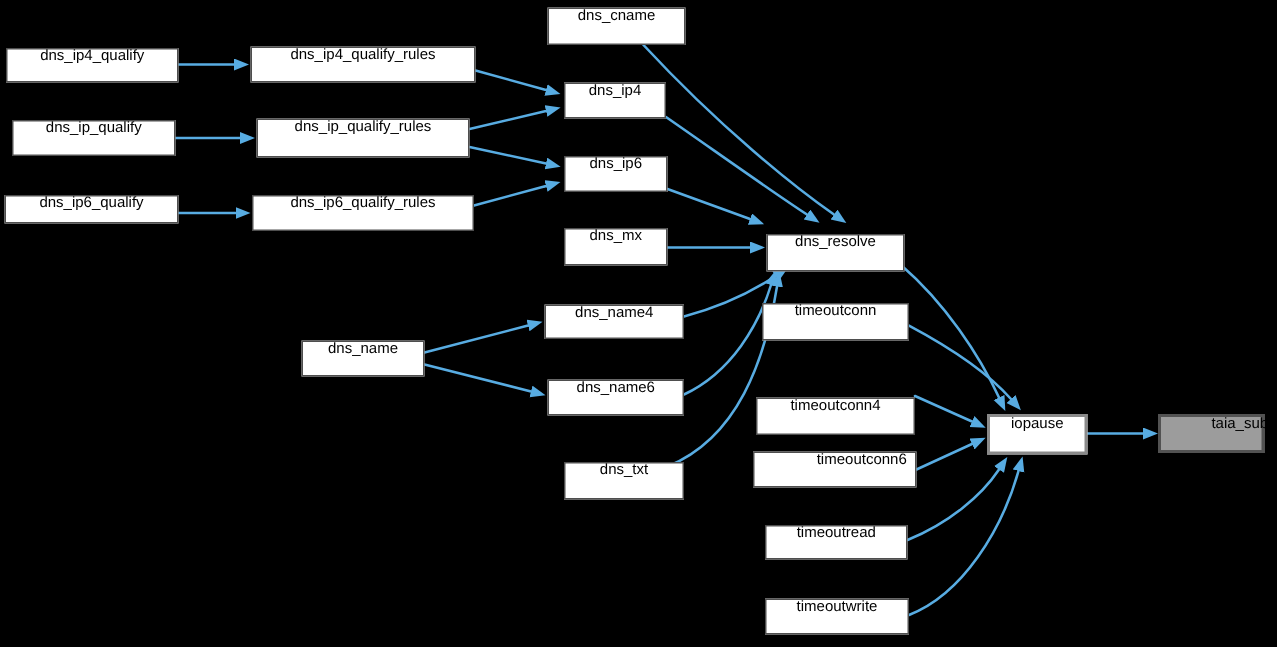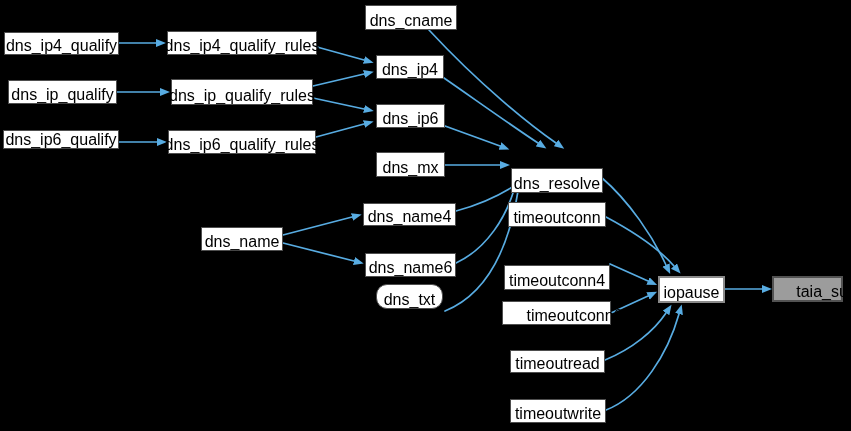--- a/index.html
+++ b/index.html
@@ -24,23 +24,23 @@
     stroke-linecap: round;
   }
   .arrowhead { fill: var(--edge); }
   .node-layer { position: absolute; left: 0; top: 0; width: 851px; height: 431px; }
   .node {
     position: absolute;
     background: var(--node-fill);
     border: 1px solid var(--node-border);
     color: var(--node-text);
     display: flex;
-    align-items: flex-end;
+    align-items: flex-start;
     justify-content: center;
-    font-size: 16px;
+    font-size: 10px;
     line-height: 1;
     white-space: nowrap;
     cursor: pointer;
   }
   .node.emphasis { border: 2px solid var(--emph-border); }
   .node.highlight {
     background: var(--hl-fill);
     border: 2px solid var(--hl-border);
     cursor: default;
     padding-left: 38px;
@@ -115,24 +115,24 @@
       </div>
       <div class="node" style="left: 201px; top: 227px; width: 82px; height: 24px;">
         <span>dns_name</span>
       </div>
       <div class="node" style="left: 363px; top: 203px; width: 93px; height: 23px;">
         <span>dns_name4</span>
       </div>
       <div class="node" style="left: 365px; top: 253px; width: 91px; height: 24px;">
         <span>dns_name6</span>
       </div>
-      <div class="node" style="left: 376px; top: 284px; width: 67px; height: 25px; border-radius: 11px;">
+      <div class="node" style="left: 376px; top: 308px; width: 80px; height: 25px;">
         <span>dns_txt</span>
       </div>
-      <div class="node" style="left: 511px; top: 168px; width: 92px; height: 25px;">
+      <div class="node" style="left: 511px; top: 156px; width: 92px; height: 25px;">
         <span>dns_resolve</span>
       </div>
       <div class="node" style="left: 508px; top: 202px; width: 98px; height: 25px;">
         <span>timeoutconn</span>
       </div>
       <div class="node" style="left: 504px; top: 251px; width: 106px; height: 25px; margin-top: 14px;">
         <span>timeoutconn4</span>
       </div>
       <div class="node" style="left: 502px; top: 301px; width: 109px; height: 24px; padding-left: 36px;">
         <span>timeoutconn6</span>

